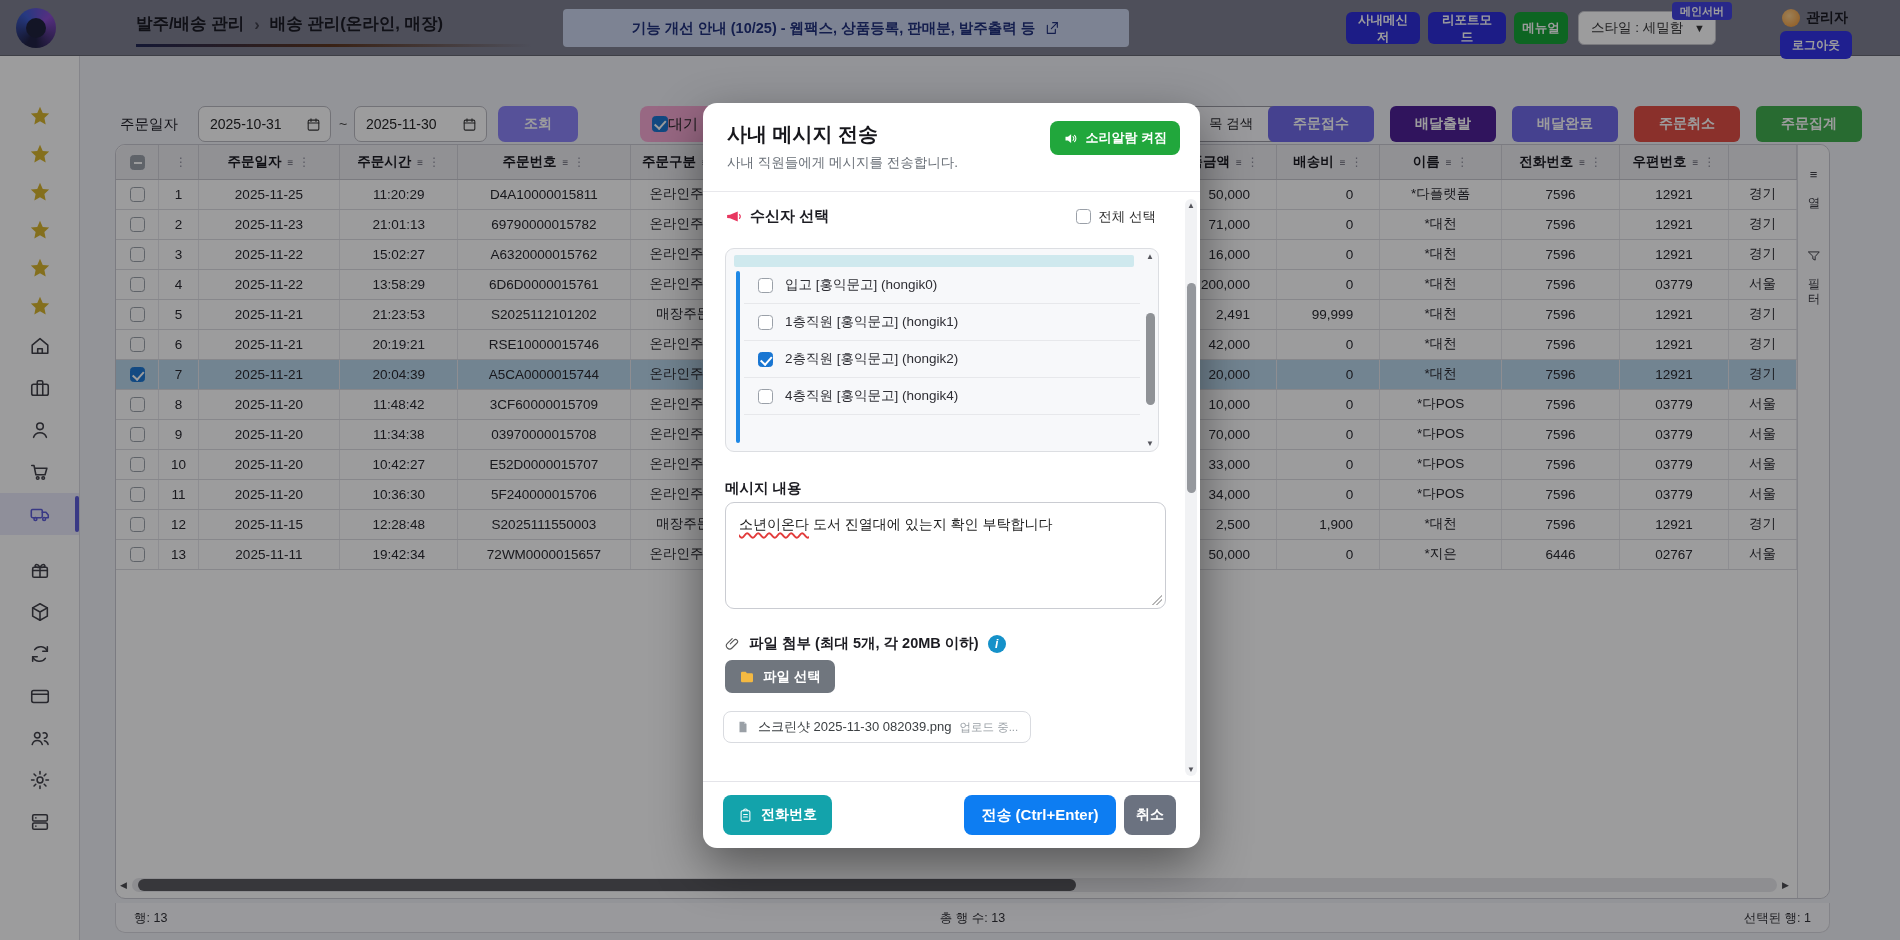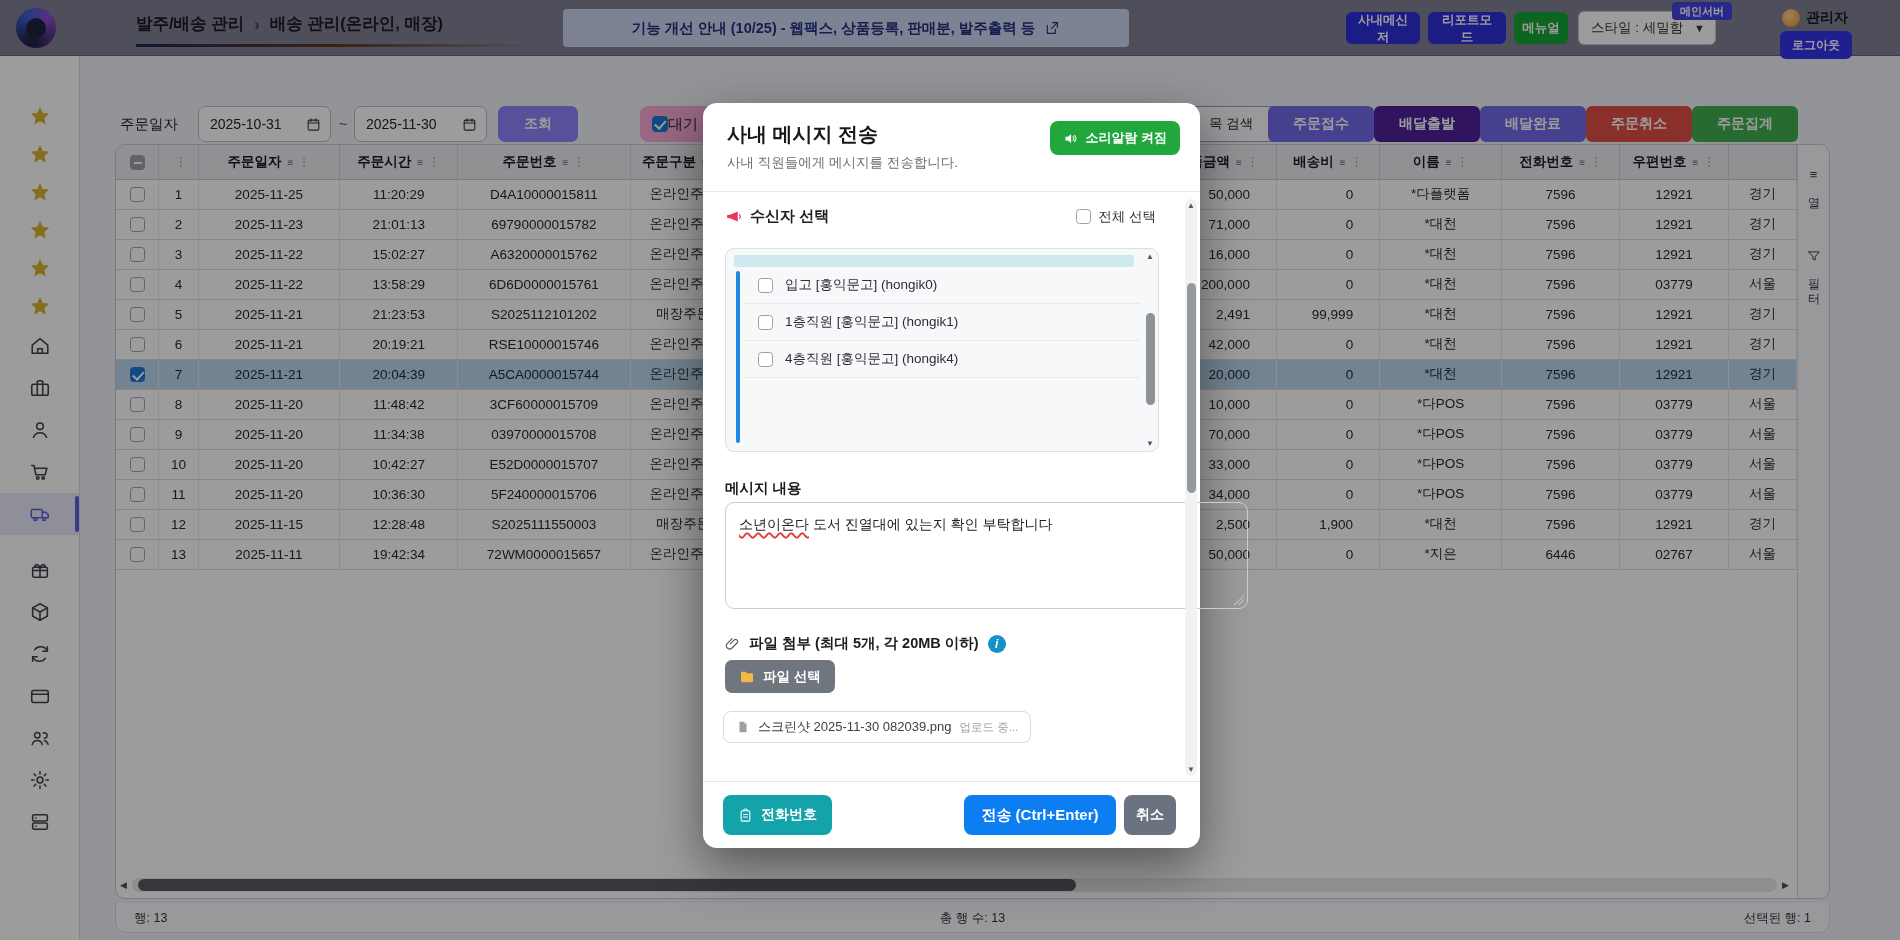--- a/index.html
+++ b/index.html
@@ -48,21 +48,21 @@
   .fb-label{position:absolute;left:40px;top:50px;height:36px;line-height:36px;font-size:14.5px;color:#1c1c24;font-weight:500;}
   .date-input{position:absolute;top:50px;height:36px;width:133px;background:#fff;border:1px solid #b9b9c0;border-radius:7px;
         display:flex;align-items:center;justify-content:space-between;padding:0 9px 0 11px;font-size:14px;color:#222;cursor:text;}
   #date-from{left:118px;}#date-to{left:274px;}
   .date-input .icon svg{width:15px;height:15px;color:#333;}
   .tilde{position:absolute;left:259px;top:50px;height:36px;line-height:36px;color:#444;font-size:14px;}
   .search-btn{position:absolute;left:418px;top:50px;width:80px;height:36px;border:none;border-radius:7px;color:#fff;font-size:14px;font-weight:700;cursor:pointer;}
   .wait-box{position:absolute;left:560px;top:50px;width:124px;height:36px;background:#f9a8d4;border-radius:8px;display:flex;align-items:center;padding:0 12px;font-size:15px;color:#222;}
   .search-frag{position:absolute;left:1062px;top:50px;width:146px;height:36px;border:1.5px solid #9a9aa2;border-radius:6px;background:#fbfbfd;
         display:flex;align-items:center;padding-left:66px;font-size:13.5px;color:#2b2b31;cursor:text;}
-  .actions{position:absolute;left:1188px;top:50px;display:flex;gap:0;}
+  .actions{position:absolute;left:1188px;top:50px;display:flex;gap:16px;}
   .act-btn{width:106px;height:36px;border:none;border-radius:6px;color:#fff;font-size:14px;font-weight:700;cursor:pointer;}
 
   
   .card{position:absolute;left:35px;top:88px;width:1715px;height:755px;background:#fff;border:1px solid #c8c8d0;border-radius:10px;}
   .grid-clip{position:absolute;left:0;top:0;bottom:26px;right:32px;overflow:hidden;border-radius:10px 0 0 0;}
   table.grid{border-collapse:collapse;table-layout:fixed;}
   .grid th{height:34px;background:#ededf1;border-bottom:1px solid #c6c6cd;border-right:1px solid #d2d2d9;
         font-size:13.5px;font-weight:700;color:#17171d;text-align:center;padding:0;white-space:nowrap;overflow:hidden;}
   .grid td{height:30px;border-bottom:1px solid #dcdce2;border-right:1px solid #e8e8ed;font-size:13.5px;color:#26262c;text-align:center;
         padding:0 4px;white-space:nowrap;overflow:hidden;background:#fff;}
@@ -112,21 +112,21 @@
   .rcp-box{position:absolute;left:22px;top:145px;width:434px;height:204px;border:1px solid #dcdee2;border-radius:9px;background:#f7f8fa;overflow:hidden;}
   .rcp-teal{position:absolute;left:8px;right:24px;top:6px;height:12px;background:#cfe9ee;border-radius:2px;}
   .rcp-bar{position:absolute;left:10px;top:22px;bottom:8px;width:4px;background:#1e88e5;border-radius:2px;}
   .rcp-items{position:absolute;left:18px;right:18px;top:18px;}
   .rcp-item{height:37px;display:flex;align-items:center;gap:12px;padding-left:14px;border-bottom:1px solid #e7e8eb;font-size:13.5px;color:#2e2e34;cursor:pointer;background:transparent;}
   .rcp-scroll{position:absolute;right:2px;top:2px;bottom:2px;width:12px;}
   .rcp-scroll .ar{position:absolute;left:0;right:0;text-align:center;font-size:8px;color:#55555c;cursor:pointer;}
   .rcp-scroll .ar.u{top:1px;}.rcp-scroll .ar.d{bottom:1px;}
   .rcp-thumb{position:absolute;left:1.5px;right:1.5px;top:62px;height:92px;background:#8f9296;border-radius:5px;cursor:grab;}
   .msg-label{position:absolute;left:22px;top:376px;font-weight:700;font-size:14.5px;color:#1c1c22;}
-  .msg-box{position:absolute;left:22px;top:399px;width:523px;height:107px;border:1px solid #caccd2;border-radius:9px;padding:11px 13px;
+  .msg-box{position:absolute;left:22px;top:399px;width:441px;height:107px;border:1px solid #caccd2;border-radius:9px;padding:11px 13px;
         font-size:14px;line-height:1.55;color:#222;cursor:text;}
   .msg-box .grip{position:absolute;right:3px;bottom:3px;width:10px;height:10px;
         background:linear-gradient(135deg,transparent 0 48%,#b7b7b7 48% 56%,transparent 56% 70%,#b7b7b7 70% 78%,transparent 78%);}
   .misspell{text-decoration:underline wavy #e23b3b;text-decoration-thickness:1.5px;text-underline-offset:3px;}
   .attach-row{position:absolute;left:22px;top:531px;display:flex;align-items:center;gap:9px;font-weight:700;font-size:14.5px;color:#1c1c22;}
   .attach-row .icon{color:#555;}
   .attach-row .icon svg{width:15px;height:15px;}
   .info-i{width:18px;height:18px;border-radius:50%;background:#1591c9;color:#fff;font-size:12px;font-weight:700;font-style:italic;
         display:flex;align-items:center;justify-content:center;cursor:pointer;}
   .file-btn{position:absolute;left:22px;top:557px;height:33px;padding:0 14px;background:#70767e;border:none;border-radius:7px;color:#fff;
@@ -679,20 +679,24 @@
       <div class="rcp-items" id="rcp-items">
           <div class="rcp-item">
      <span class="cb small"></span>
      <span>입고 [홍익문고] (hongik0)</span>
    </div>
           <div class="rcp-item">
      <span class="cb small"></span>
      <span>1층직원 [홍익문고] (hongik1)</span>
    </div>
           <div class="rcp-item">
+     <span class="cb small checked"></span>
+     <span>2층직원 [홍익문고] (hongik2)</span>
+   </div>
+          <div class="rcp-item">
      <span class="cb small"></span>
      <span>4층직원 [홍익문고] (hongik4)</span>
    </div>
         </div>
       <div class="rcp-scroll">
         <span class="ar u">▲</span>
         <div class="rcp-thumb"></div>
         <span class="ar d">▼</span>
       </div>
     </div>

